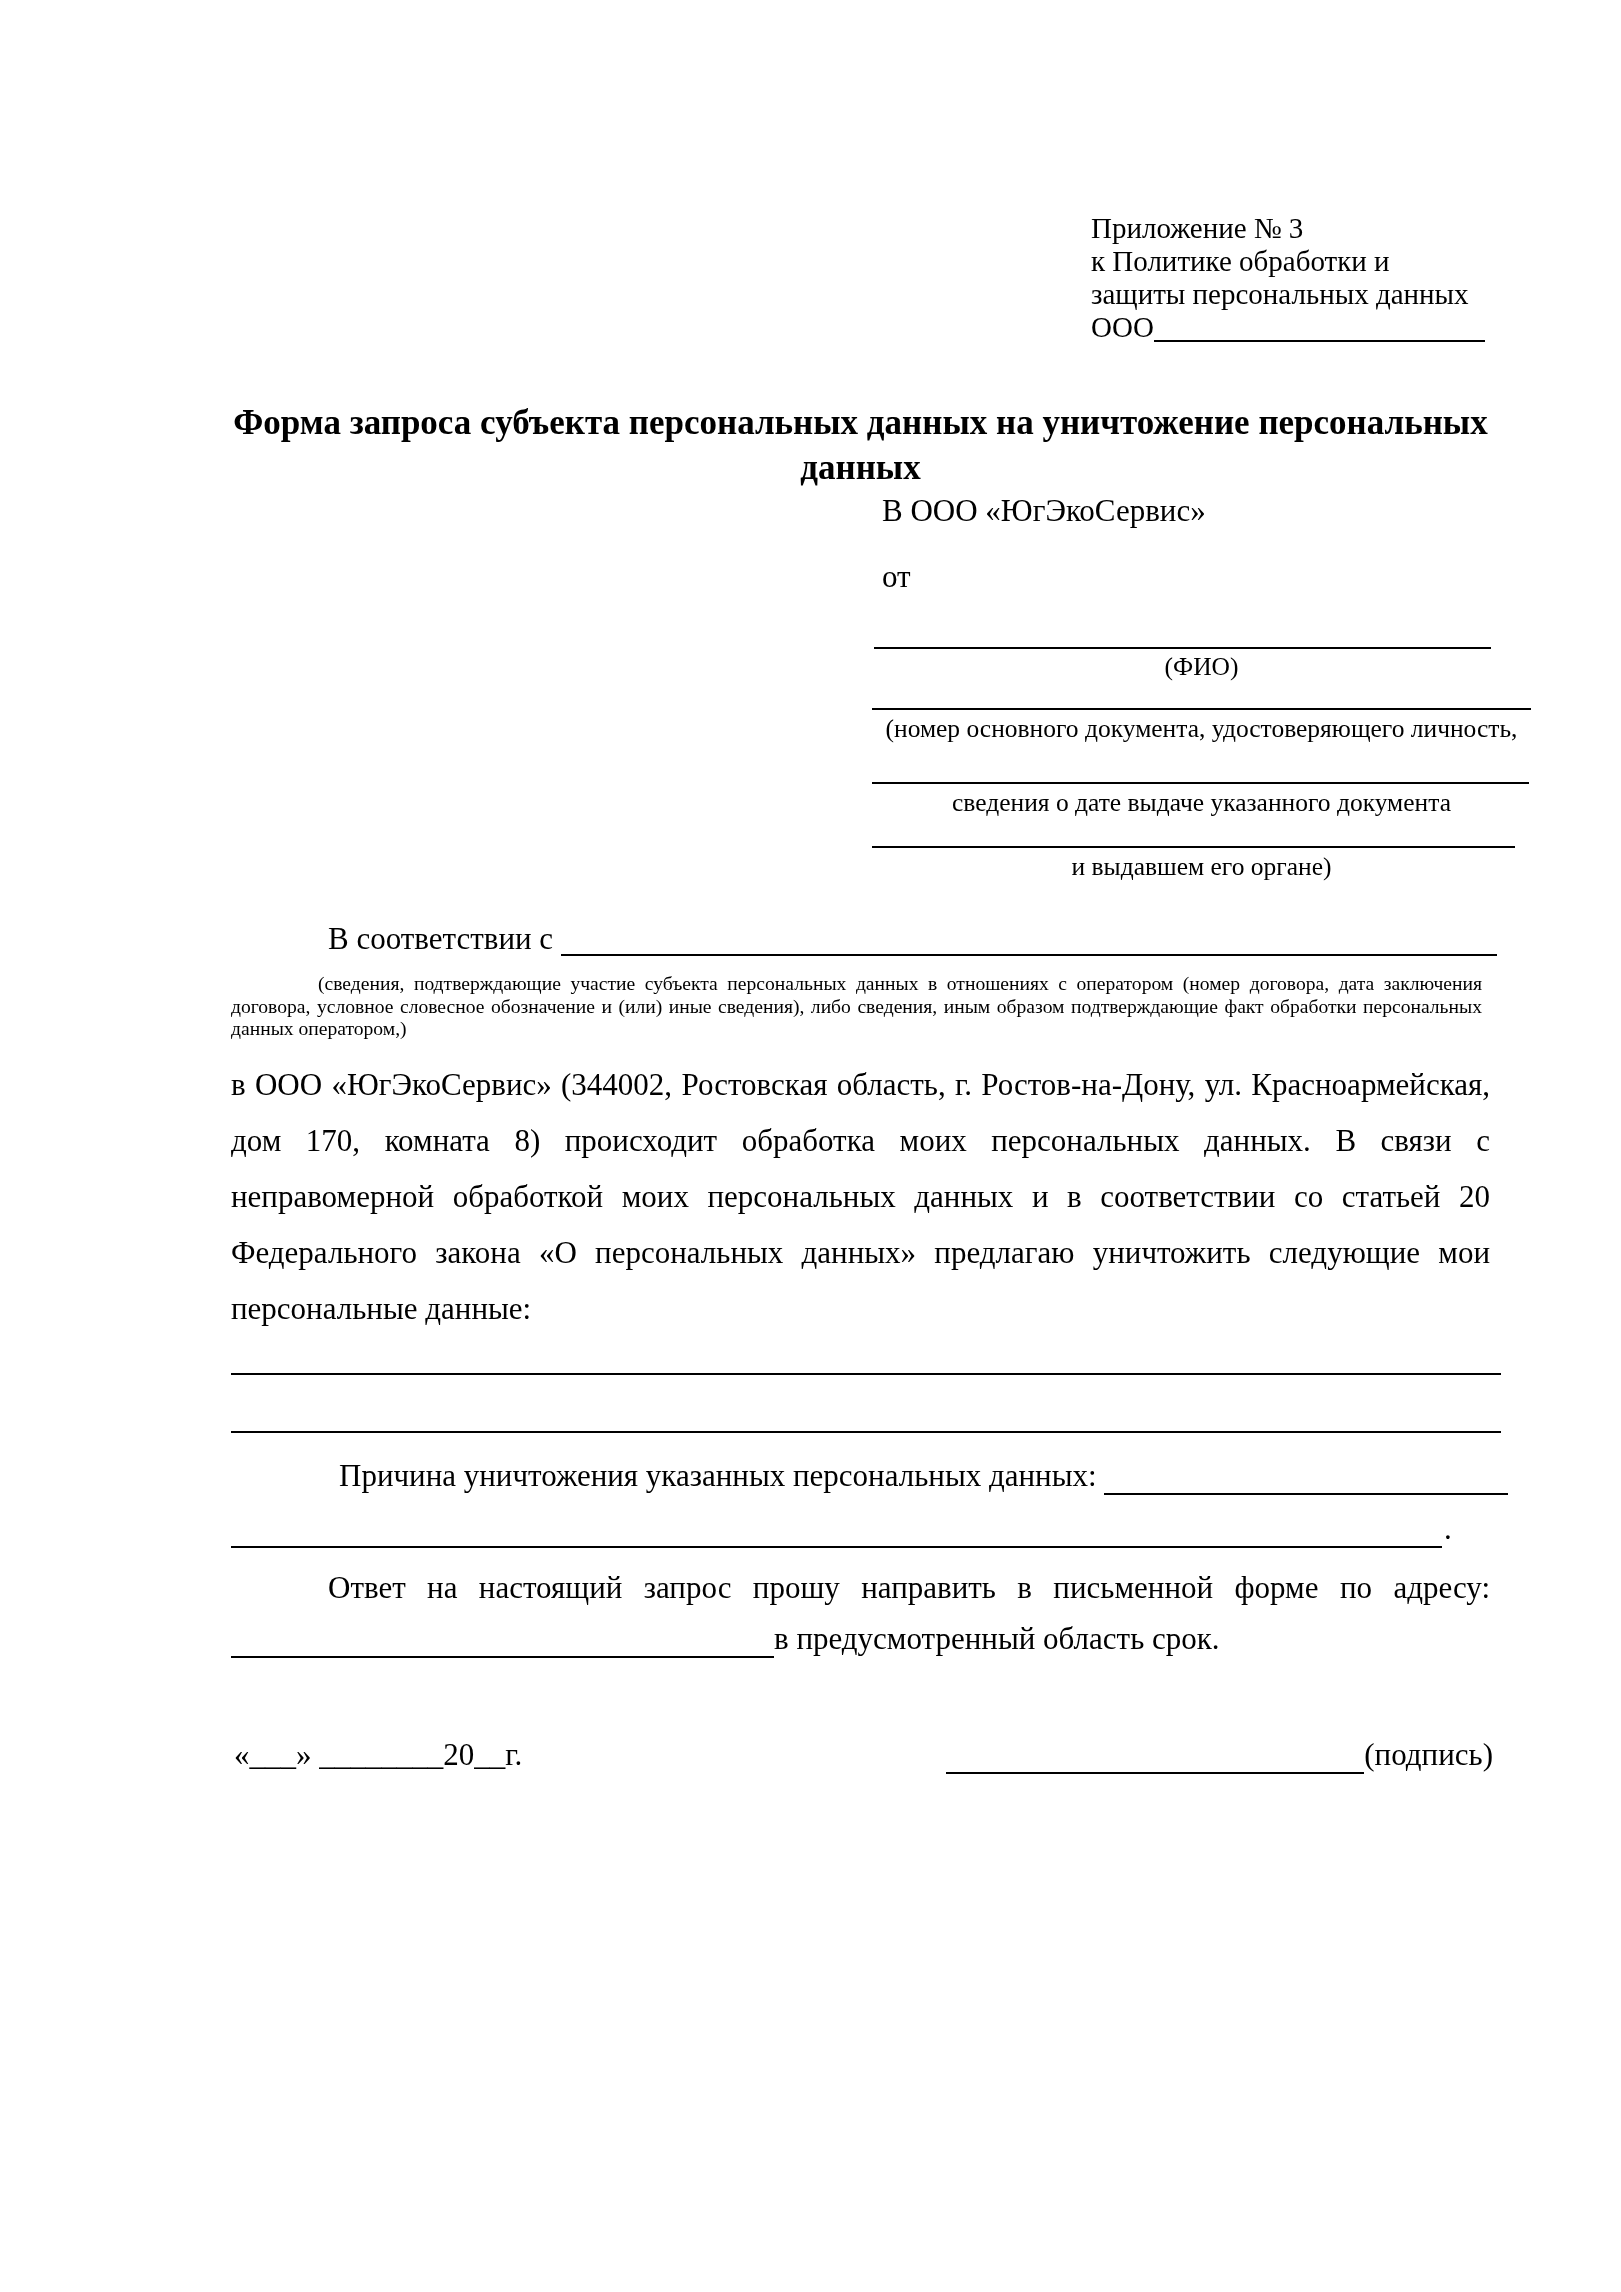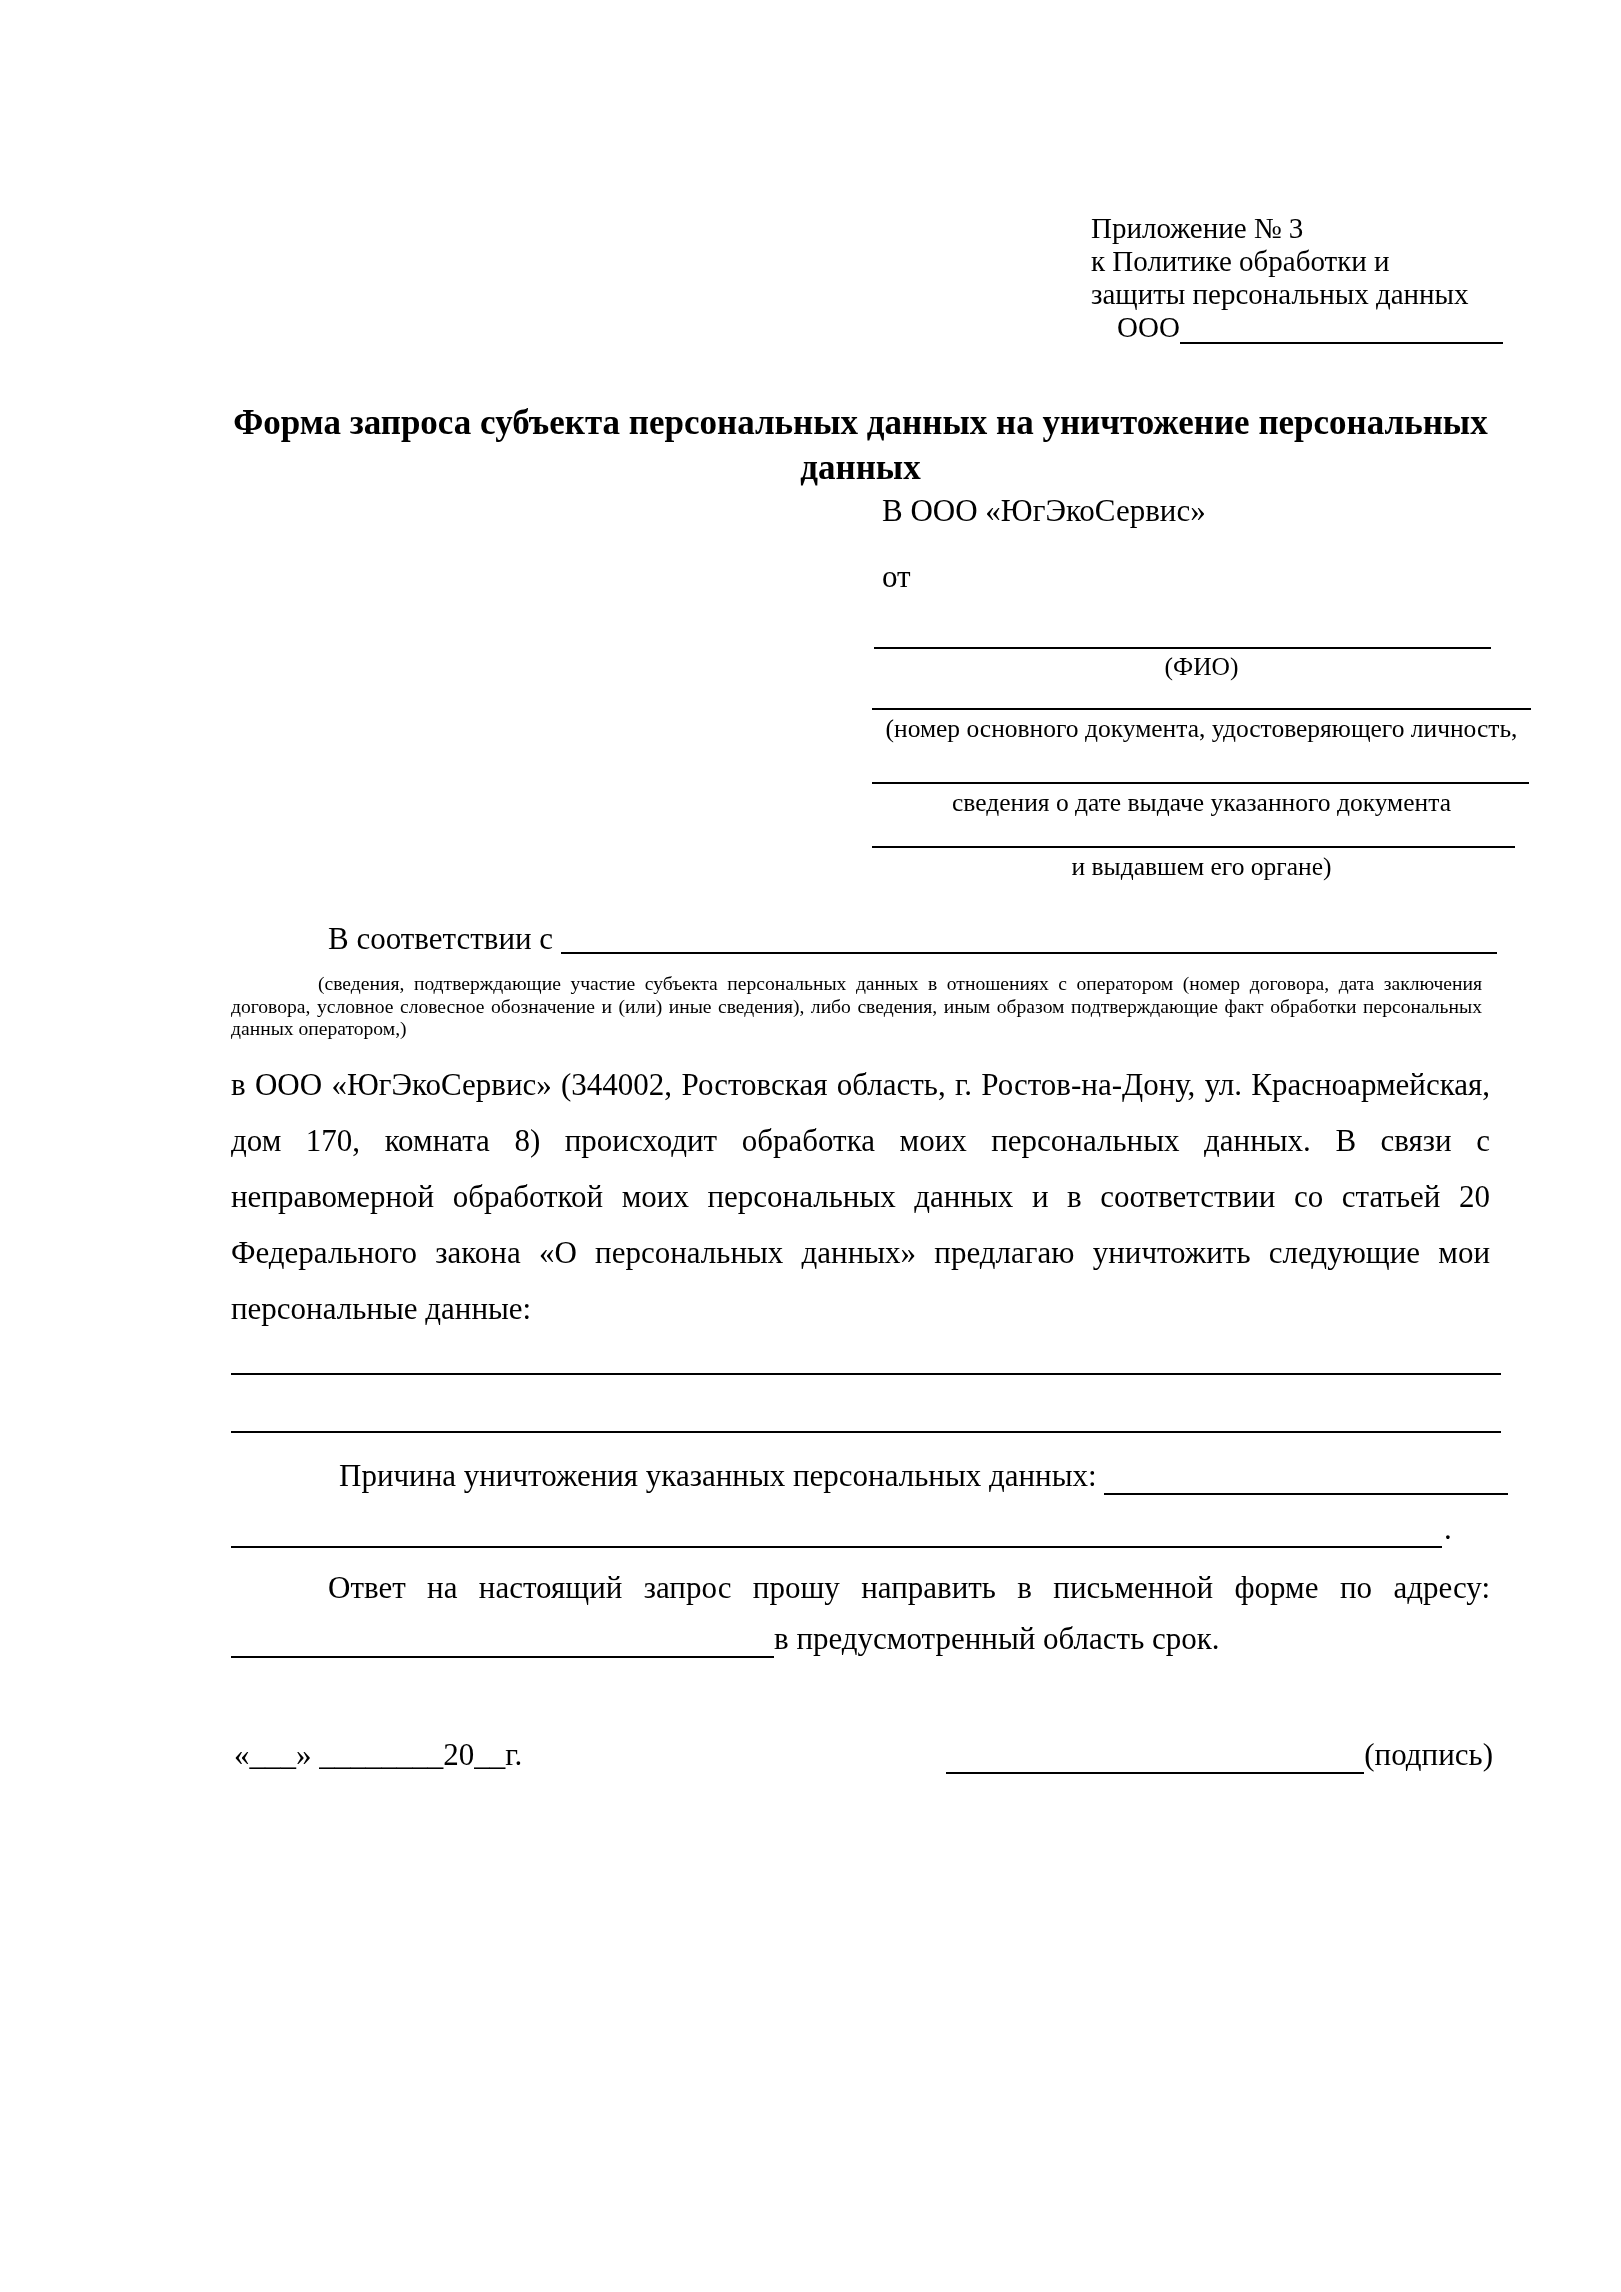--- a/index.html
+++ b/index.html
@@ -9,21 +9,21 @@
     margin:0 auto;
     background:#ffffff;
     font-family:"Liberation Serif","DejaVu Serif",serif;
     color:#000;
     overflow:hidden;
   }
   .abs{position:absolute;}
 
   
   .appendix{left:1091px;top:212px;width:412px;font-size:29px;line-height:33px;}
-  .ooo-row{display:flex;align-items:flex-end;margin-left:26px;}
+  .ooo-row{display:flex;align-items:flex-start;}
   .ooo-line{display:inline-block;width:331px;height:29px;border-bottom:2.9px solid #000;}
 
   
   .doc-title{left:231px;top:400px;width:1259px;text-align:center;
     font-size:35px;line-height:45px;font-weight:bold;}
 
   
   .addressee{left:882px;top:493px;width:608px;font-size:31px;}
   .addressee .from{margin-top:30px;}
 
@@ -34,21 +34,21 @@
   .fline1{top:14.7px;left:2px;width:617px;}
   .fcap1{top:19.6px;}
   .fline2{top:76px;left:0;width:659px;}
   .fcap2{top:82px;}
   .fline3{top:150px;left:0;width:657px;}
   .fcap3{top:156px;}
   .fline4{top:214px;left:0;width:643px;}
   .fcap4{top:220px;}
 
   
-  .accordance{left:231px;top:919px;width:1266px;display:flex;align-items:flex-start;
+  .accordance{left:231px;top:919px;width:1266px;display:flex;align-items:center;
     font-size:31px;line-height:39px;}
   .accordance .lead{padding-left:97px;white-space:pre;}
   .fill-line{flex:1;border-bottom:2.9px solid #000;height:33px;}
 
   
   .fine-print{left:231px;top:973px;width:1251px;font-size:19.6px;line-height:22.5px;
     text-align:justify;text-indent:87px;}
 
   
   .body-par{left:231px;top:1057px;width:1259px;font-size:31px;line-height:56px;

